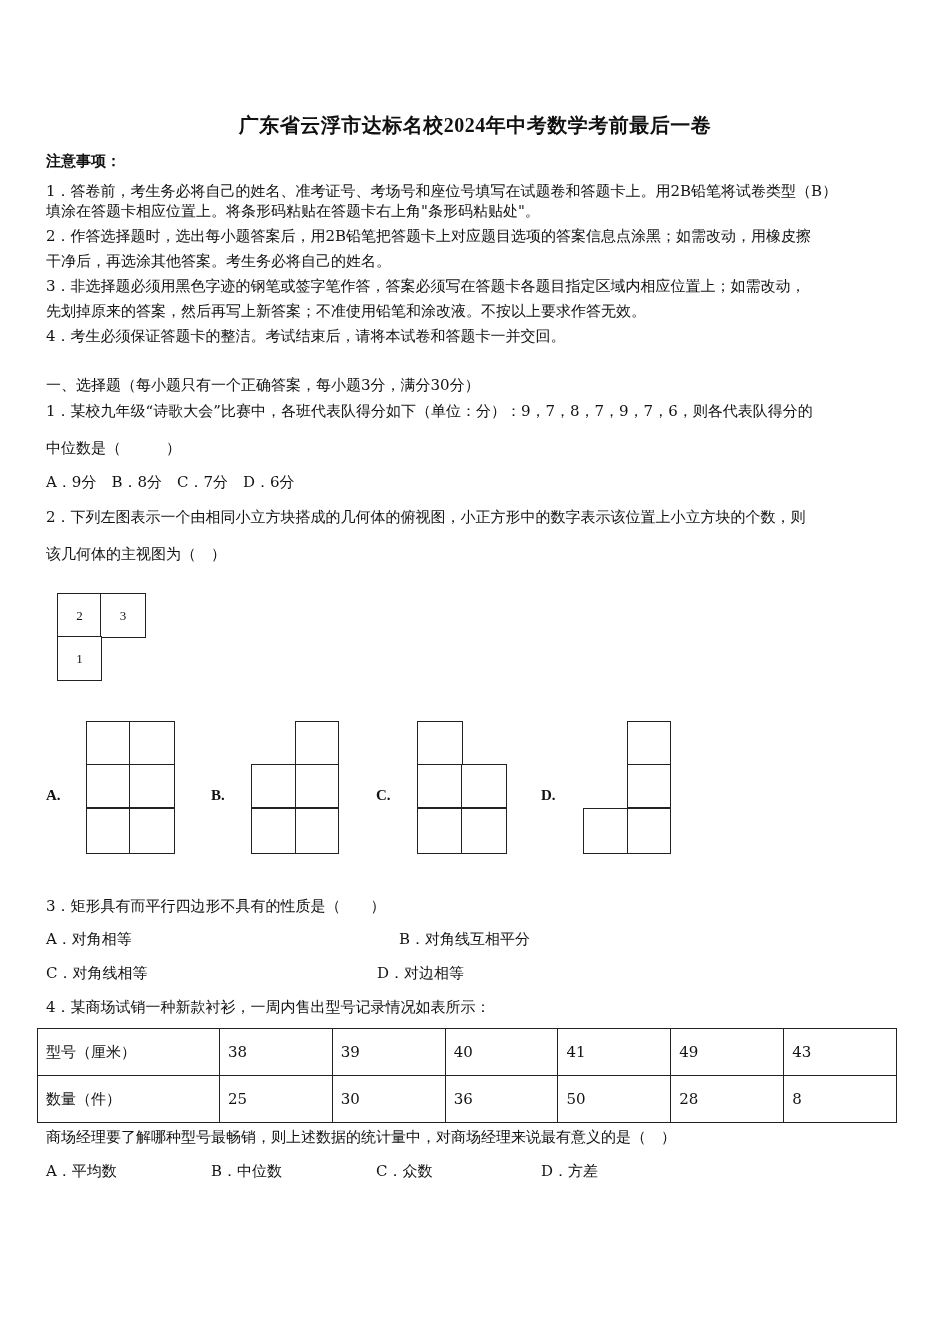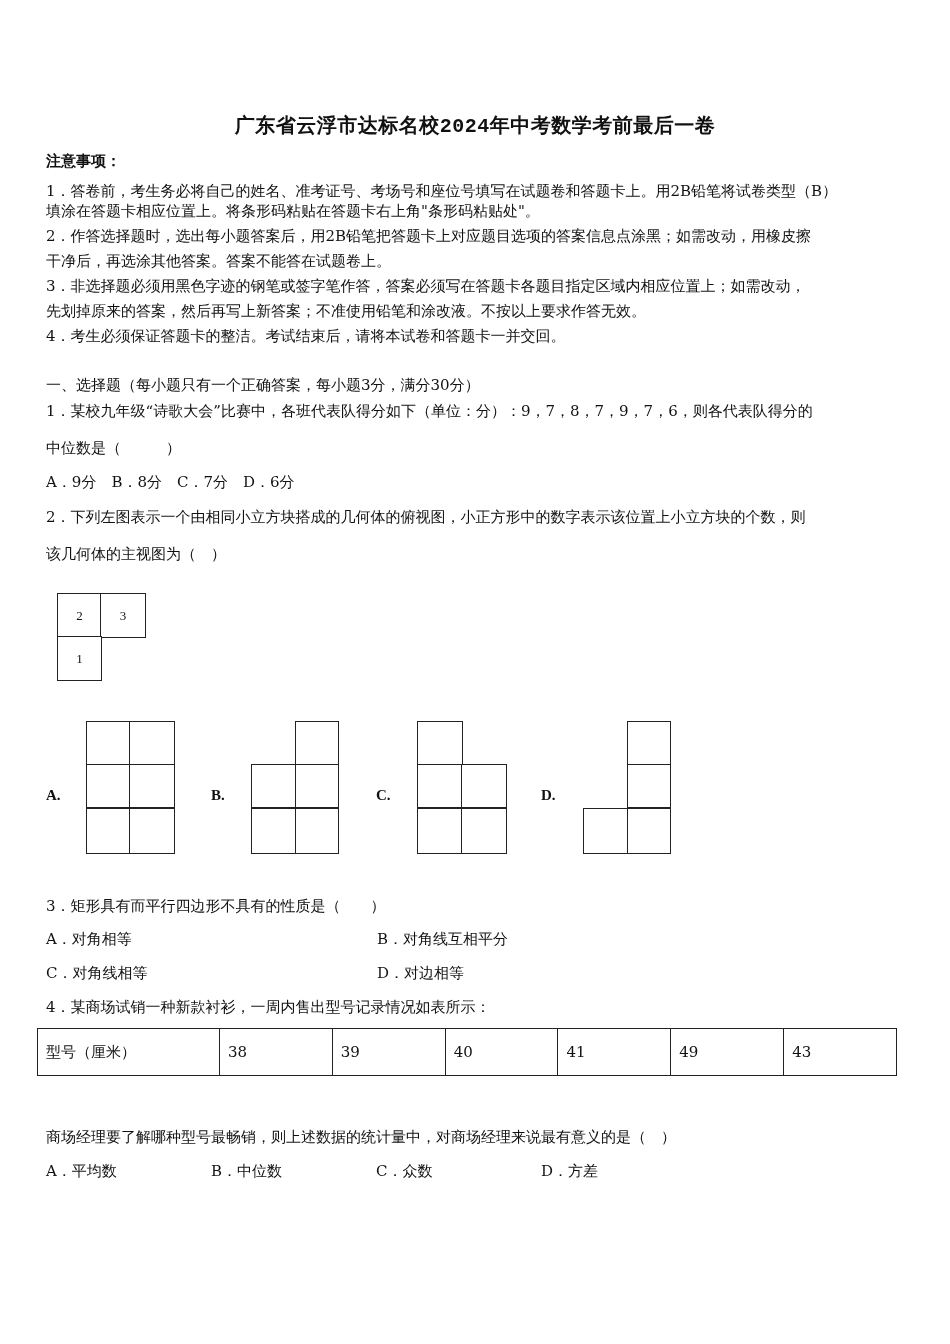--- a/index.html
+++ b/index.html
@@ -1,40 +1,40 @@
 <!DOCTYPE html>
 <html><head>
 <meta charset="utf-8">
 <style>
   html, body { margin: 0; padding: 0; background: #ffffff; }
   body { width: 950px; height: 1344px; position: relative; overflow: hidden;
          font-family: "DejaVu Serif", "Liberation Serif", serif; color: #111; }
   .abs { position: absolute; white-space: nowrap; text-align: right; }
-  .title { left: 0; width: 950px; top: 112px; text-align: center; font-family: Liberation Mono, monospace;
+  .title { left: 0; width: 950px; top: 112px; text-align: center; font-family: Liberation Serif, serif;
            font-weight: bold; font-size: 20px; letter-spacing: 0.5px; }
   .line { font-size: 15px; left: 46px; }
   .bold { font-weight: bold; }
   .box { position: absolute; border: 1.5px solid #222; box-sizing: border-box; background: #fff;
          font-family: "Liberation Serif", serif; font-size: 13px; display: flex; align-items: center; justify-content: center; }
   .cell { position: absolute; width: 44px; height: 44px; border: 1.5px solid #222; box-sizing: border-box; background: #fff; }
   .opt-label { position: absolute; font-weight: bold; font-size: 15px; font-family: "Liberation Serif", serif; }
   table.data { position: absolute; left: 37px; top: 1028px; width: 860px; border-collapse: collapse; }
   table.data td { border: 1.5px solid #222; height: 46px; padding: 0 0 0 8px; font-size: 15px; font-weight: normal; text-align: left; }
   table.data td.head { width: 173px; }
 </style>
 </head>
 <body>
 
 <div class="abs title">广东省云浮市达标名校2024年中考数学考前最后一卷</div>
 
 <div class="abs line bold" style="top:152px;">注意事项：</div>
 <div class="abs line" style="top:182px;">1．答卷前，考生务必将自己的姓名、准考证号、考场号和座位号填写在试题卷和答题卡上。用2B铅笔将试卷类型（B）</div>
 <div class="abs line" style="top:202px;">填涂在答题卡相应位置上。将条形码粘贴在答题卡右上角"条形码粘贴处"。</div>
 <div class="abs line" style="top:227px;">2．作答选择题时，选出每小题答案后，用2B铅笔把答题卡上对应题目选项的答案信息点涂黑；如需改动，用橡皮擦</div>
-<div class="abs line" style="top:252px;">干净后，再选涂其他答案。答案不能答在试题卷上。</div>
+<div class="abs line" style="top:252px;">干净后，再选涂其他答案。考生务必将自己的姓名。</div>
 <div class="abs line" style="top:277px;">3．非选择题必须用黑色字迹的钢笔或签字笔作答，答案必须写在答题卡各题目指定区域内相应位置上；如需改动，</div>
 <div class="abs line" style="top:302px;">先划掉原来的答案，然后再写上新答案；不准使用铅笔和涂改液。不按以上要求作答无效。</div>
 <div class="abs line" style="top:327px;">4．考生必须保证答题卡的整洁。考试结束后，请将本试卷和答题卡一并交回。</div>
 
 <div class="abs line" style="top:376px;">一、选择题（每小题只有一个正确答案，每小题3分，满分30分）</div>
 
 <div class="abs line" style="top:402px;">1．某校九年级“诗歌大会”比赛中，各班代表队得分如下（单位：分）：9，7，8，7，9，7，6，则各代表队得分的</div>
 <div class="abs line" style="top:439px;">中位数是（　　　）</div>
 <div class="abs line" style="top:473px;">A．9分　B．8分　C．7分　D．6分</div>
 
@@ -78,37 +78,46 @@
 <div class="opt-label" style="left:541px;top:787px;">D.</div>
 <div>
   <div class="cell" style="left:627px;top:721px;"></div>
   <div class="cell" style="left:627px;top:764px;"></div>
   <div class="cell" style="left:583px;top:808px;width:46px;height:46px;"></div>
     <div class="cell" style="left:627px;top:808px;height:46px;"></div>
 </div>
 
 <div class="abs line" style="top:897px;">3．矩形具有而平行四边形不具有的性质是（　　）</div>
 <div class="abs line" style="top:930px;">A．对角相等</div>
-<div class="abs line" style="top:930px;left:377px;">B．对角线互相平分</div>
+<div class="abs line" style="top:930px;left:399px;">B．对角线互相平分</div>
 <div class="abs line" style="top:964px;">C．对角线相等</div>
 <div class="abs line" style="top:964px;left:377px;">D．对边相等</div>
 
 <div class="abs line" style="top:998px;">4．某商场试销一种新款衬衫，一周内售出型号记录情况如表所示：</div>
 
 <table class="data">
   <tbody>
       <tr>
     <td class="head">型号（厘米）</td>
     <td>38</td>
     <td>39</td>
     <td>40</td>
     <td>41</td>
     <td>49</td>
     <td>43</td>
   </tr>
+  <tr>
+    <td class="head">数量（件）</td>
+    <td>25</td>
+    <td>30</td>
+    <td>36</td>
+    <td>50</td>
+    <td>28</td>
+    <td>8</td>
+  </tr>
 </tbody>
   </table>
 
 <div class="abs line" style="top:1128px;">商场经理要了解哪种型号最畅销，则上述数据的统计量中，对商场经理来说最有意义的是（　）</div>
 <div class="abs line" style="top:1162px;">A．平均数</div>
 <div class="abs line" style="top:1162px;left:211px;">B．中位数</div>
 <div class="abs line" style="top:1162px;left:376px;">C．众数</div>
 <div class="abs line" style="top:1162px;left:541px;">D．方差</div>
 
 </body></html>

